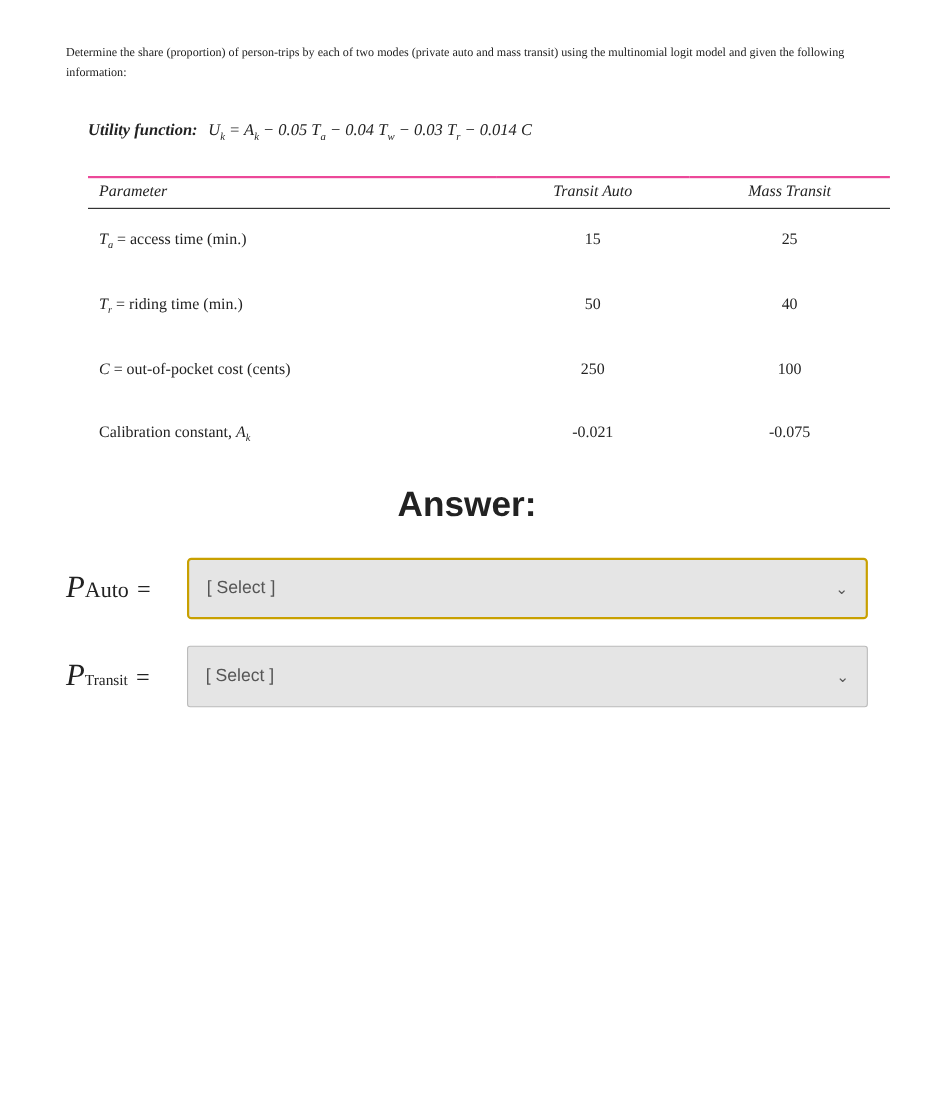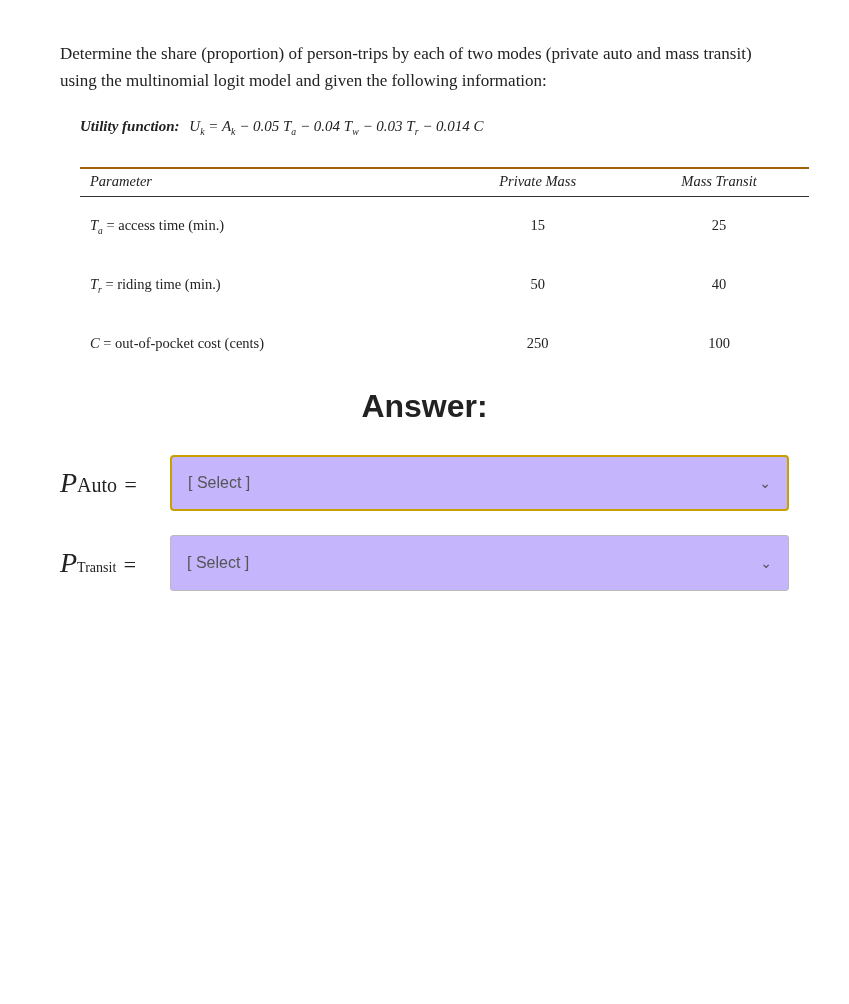--- a/index.html
+++ b/index.html
@@ -12,23 +12,23 @@
       background: #ffffff;
       font-family: Georgia, 'Times New Roman', serif;
       font-size: 15px;
       color: #222;
       width: 849px;
       min-height: 1004px;
       padding: 40px 60px;
     }
 
     .problem-text {
-      font-size: 17px;
+      font-size: 11px;
       line-height: 1.6;
-      margin-bottom: 24px;
+      margin-bottom: 36px;
     }
 
     .utility-function {
       margin: 16px 0 30px 20px;
       font-size: 15px;
     }
 
     .utility-function .label {
       font-style: italic;
       margin-right: 6px;
@@ -44,21 +44,21 @@
       margin-left: 20px;
       margin-bottom: 30px;
       font-size: 14.5px;
     }
 
     table.param-table thead tr th {
       font-style: italic;
       font-weight: normal;
       padding: 4px 10px 6px 10px;
       text-align: left;
-      border-top: 2px solid #a16207;
+      border-top: 2px solid #ec4899;
       border-bottom: 1px solid #333;
     }
 
     table.param-table thead tr th:nth-child(2),
     table.param-table thead tr th:nth-child(3) {
       text-align: center;
     }
 
     table.param-table tbody tr td {
       padding: 20px 10px;
@@ -115,21 +115,21 @@
     .select-dropdown {
       flex: 1;
       height: 56px;
       border: 2px solid #c8a000;
       border-radius: 4px;
       display: flex;
       align-items: center;
       justify-content: space-between;
       padding: 0 16px;
       cursor: pointer;
-      background: #c4b5fd;
+      background: #e5e5e5;
       font-size: 16px;
       color: #555;
       font-family: Arial, sans-serif;
     }
 
     .select-dropdown.plain {
       border: 1.5px solid #bbb;
       border-radius: 3px;
     }
 
@@ -158,21 +158,21 @@
   <span class="label bold">Utility function:</span>
   <span class="math-expr">
     <i>U<sub>k</sub></i> = <i>A<sub>k</sub></i> − 0.05 <i>T<sub>a</sub></i> − 0.04 <i>T<sub>w</sub></i> − 0.03 <i>T<sub>r</sub></i> − 0.014 <i>C</i>
   </span>
 </div>
 
 <table class="param-table">
   <thead>
     <tr>
       <th>Parameter</th>
-      <th>Private Mass</th>
+      <th>Transit Auto</th>
       <th>Mass Transit</th>
     </tr>
   </thead>
   <tbody>
     <tr>
       <td>
         <i>T<sub>a</sub></i> = access time (min.)
       </td>
       <td>15</td>
       <td>25</td>
@@ -183,20 +183,27 @@
       </td>
       <td>50</td>
       <td>40</td>
     </tr>
     <tr>
       <td>
         <i>C</i> = out-of-pocket cost (cents)
       </td>
       <td>250</td>
       <td>100</td>
+    </tr>
+    <tr>
+      <td>
+        Calibration constant, <i>A<sub>k</sub></i>
+      </td>
+      <td>-0.021</td>
+      <td>-0.075</td>
     </tr>
   </tbody>
 </table>
 
 <div class="answer-section">
   <div class="answer-label">Answer:</div>
 
   <div class="answer-row">
     <div class="p-label">
       <span style="font-size:28px; font-style:italic;">P</span>

